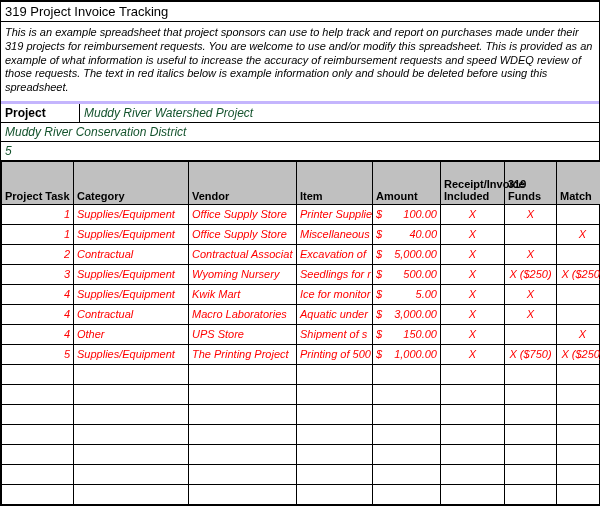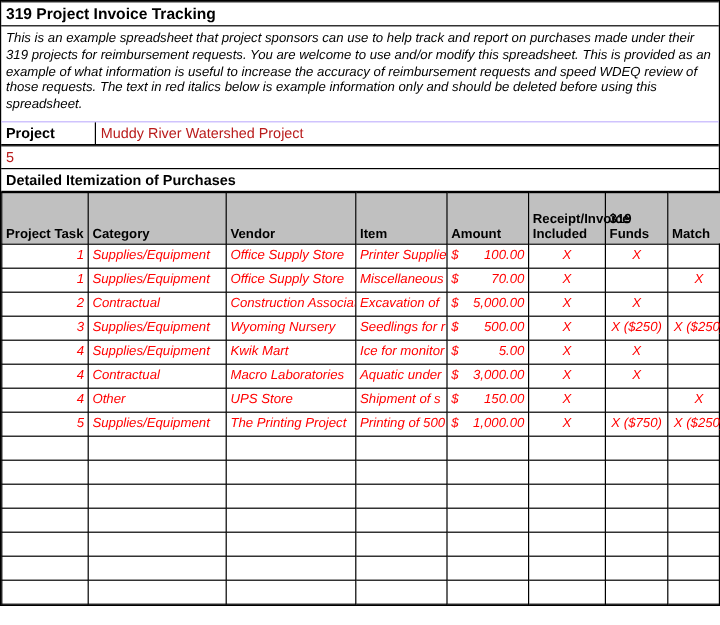--- a/index.html
+++ b/index.html
@@ -7,48 +7,49 @@
     padding: 0;
     font-family: Arial, sans-serif;
     font-size: 11px;
     background: #fff;
   }
   .sheet {
     border: 1px solid #000;
     width: 598px;
   }
   .title-cell {
-    font-weight: bold;
+    font-weight: normal;
     font-size: 13px;
     padding: 2px 4px;
     border-bottom: 1px solid #000;
     border-top: 1px solid #000;
   }
   .desc-cell {
     font-style: italic;
     padding: 4px 4px 6px 4px;
-    border-bottom: 1px solid #c4b5fd;
+    border-bottom: 3px solid #c4b5fd;
     font-size: 11px;
     line-height: 1.25;
   }
   .meta-row {
     display: flex;
     border-bottom: 1px solid #000;
   }
   .meta-label {
     width: 70px;
     font-weight: bold;
     padding: 2px 4px;
     border-right: 1px solid #000;
     font-size: 12px;
   }
   .meta-value {
     flex: 1;
     padding: 2px 4px;
-    color: #b91c1c;
+    color: #14532d;
+    font-style: italic;
     font-size: 12px;
   }
   .section-header {
     font-weight: bold;
     padding: 2px 4px;
     border-bottom: 1px solid #000;
     font-size: 12px;
   }
   table {
     border-collapse: collapse;
@@ -91,26 +92,26 @@
 
 <div class="sheet">
   <div class="title-cell">319 Project Invoice Tracking</div>
   <div class="desc-cell">This is an example spreadsheet that project sponsors can use to help track and report on purchases made under their 319 projects for reimbursement requests.  You are welcome to use and/or modify this spreadsheet.  This is provided as an example of what information is useful to increase the accuracy of reimbursement requests and speed WDEQ review of those requests.  The text in red italics below is example information only and should be deleted before using this spreadsheet.</div>
 
   <div class="meta-row">
     <div class="meta-label">Project</div>
     <div class="meta-value">Muddy River Watershed Project</div>
   </div>
   <div class="meta-row">
+    <div class="meta-value">Muddy River Conservation District</div>
   </div>
   <div class="meta-row">
     <div class="meta-value">5</div>
   </div>
 
-  <div class="section-header">Detailed Itemization of Purchases</div>
 
   <table>
     <colgroup>
       <col class="c-task">
         <col class="c-cat">
         <col class="c-ven">
         <col class="c-item">
       <col class="c-amt">
         <col class="c-rec">
         <col class="c-319">
@@ -145,31 +146,31 @@
           <td class="red ct"></td>
         </tr>
         <tr>
           <td class="red rt">1</td>
           <td class="red">Supplies/Equipment</td>
           <td class="red">Office Supply Store</td>
           <td class="red">Miscellaneous</td>
           <td class="red">
             <span class="amt-cell">
               <span>$</span>
-              <span>70.00</span>
+              <span>40.00</span>
             </span>
           </td>
           <td class="red ct">X</td>
           <td class="red ct"></td>
           <td class="red ct">X</td>
         </tr>
         <tr>
           <td class="red rt">2</td>
           <td class="red">Contractual</td>
-          <td class="red">Construction Associat</td>
+          <td class="red">Contractual Associat</td>
           <td class="red">Excavation of </td>
           <td class="red">
             <span class="amt-cell">
               <span>$</span>
               <span>5,000.00</span>
             </span>
           </td>
           <td class="red ct">X</td>
           <td class="red ct">X</td>
           <td class="red ct"></td>

